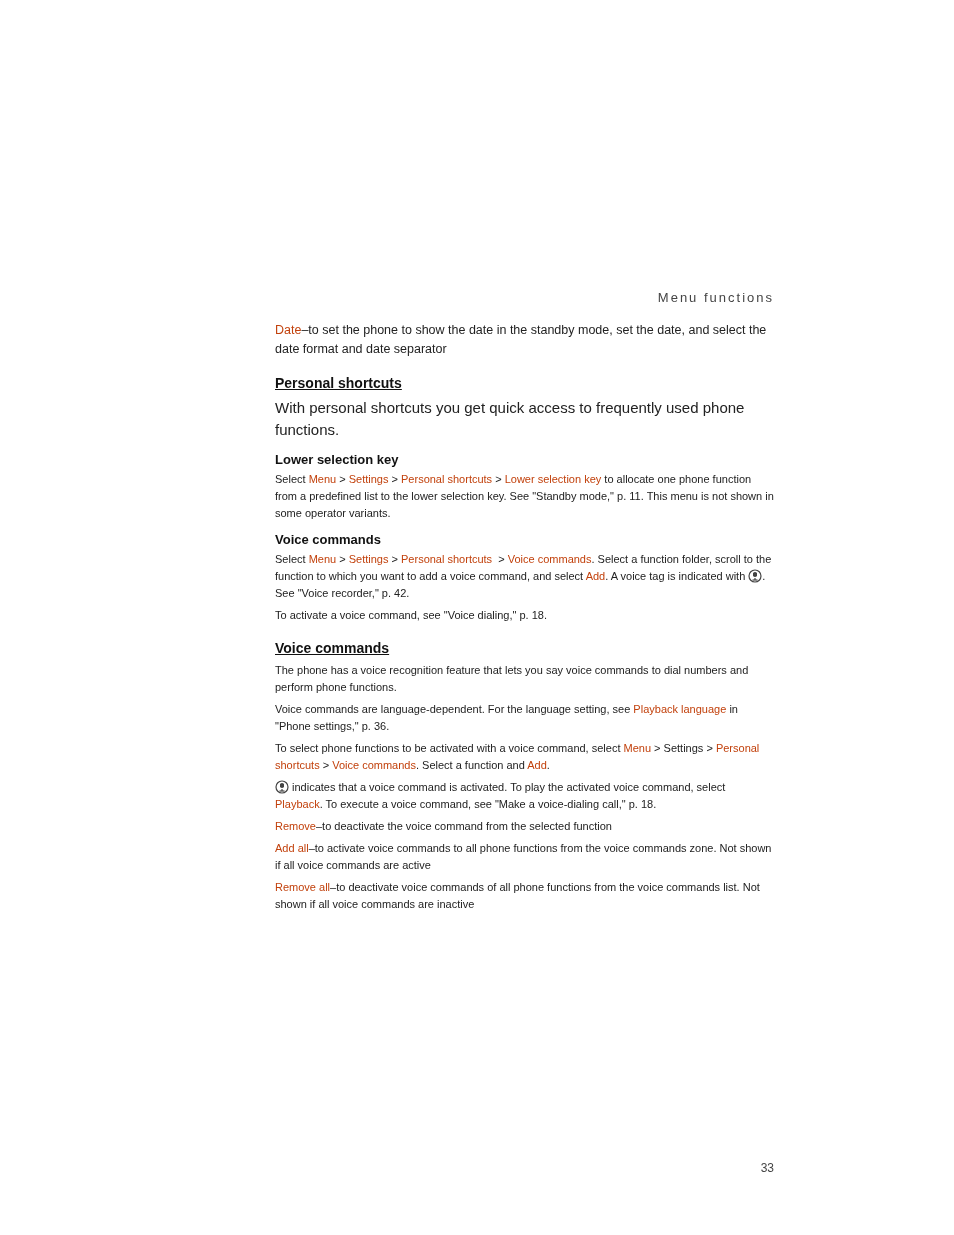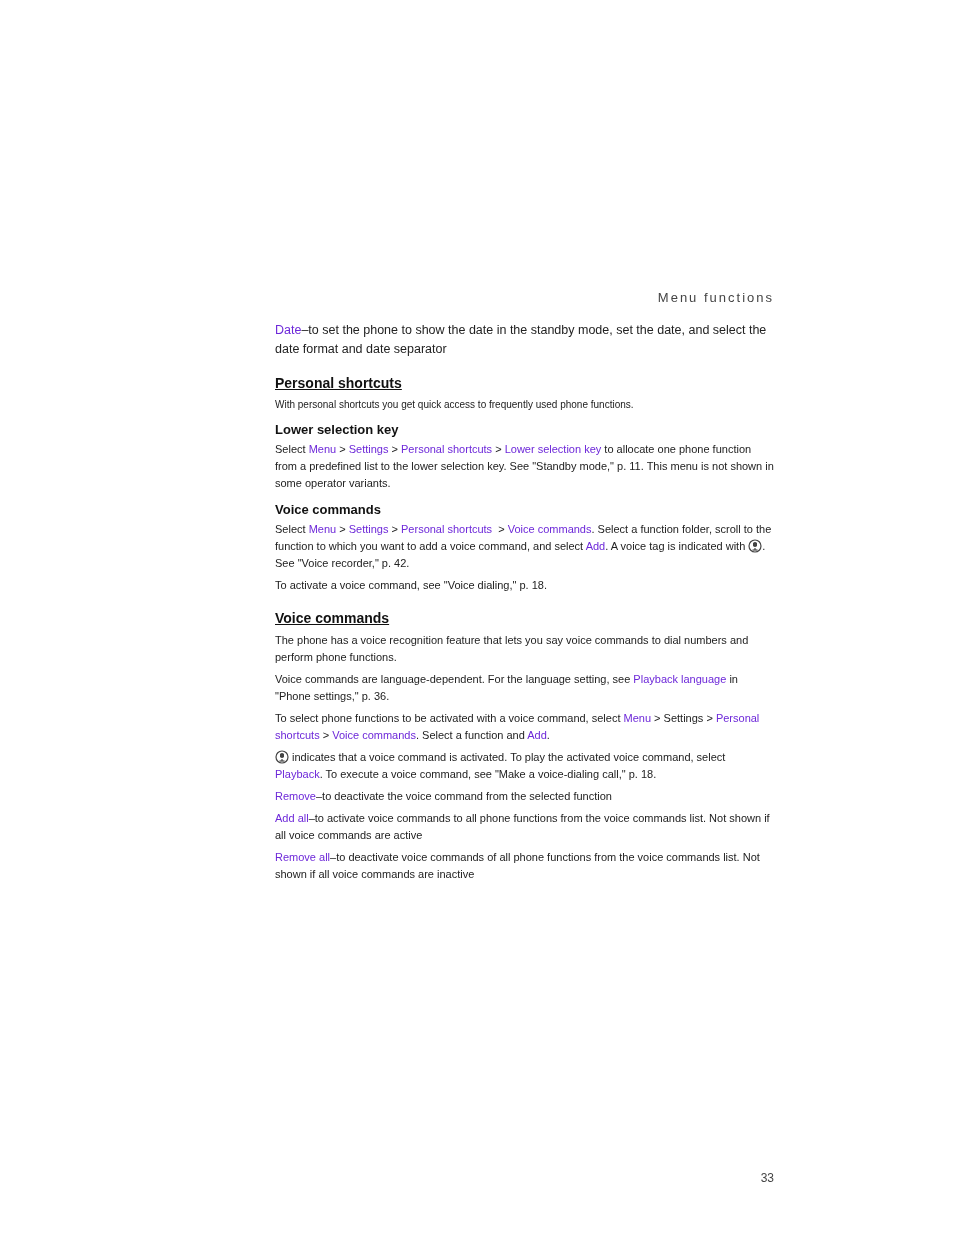--- a/index.html
+++ b/index.html
@@ -30,51 +30,51 @@
       color: #444444;
       margin-bottom: 16px;
       font-family: Liberation Sans, sans-serif;
     }
     .intro-paragraph {
       margin-bottom: 8px;
       font-size: 12.5px;
       line-height: 1.5;
     }
     .link-blue {
-      color: #6d28d9;
+      color: #c2410c;
       text-decoration: none;
     }
     .section-heading {
       font-size: 14px;
       font-weight: bold;
       text-decoration: underline;
       margin-top: 16px;
       margin-bottom: 6px;
       color: #111111;
     }
     .section-desc {
-      font-size: 10px;
+      font-size: 15px;
       line-height: 1.5;
       margin-bottom: 8px;
     }
     .subsection-heading {
       font-size: 13px;
       font-weight: bold;
       margin-top: 10px;
       margin-bottom: 4px;
       color: #111111;
     }
     .body-text {
       font-size: 11px;
       line-height: 1.55;
       margin-bottom: 5px;
     }
     .page-number {
       position: absolute;
-      bottom: 50px;
+      bottom: 60px;
       right: 180px;
       font-size: 12px;
       color: #444;
     }
     .voice-icon {
       display: inline-block;
       width: 14px;
       height: 14px;
       vertical-align: middle;
       position: relative;
@@ -143,21 +143,21 @@
           <line x1="4.5" y1="11" x2="9.5" y2="11" stroke="#444" stroke-width="1.2"></line>
         </svg>
       </span> indicates that a voice command is activated. To play the activated voice command, select <a class="link-blue">Playback</a>. To execute a voice command, see "Make a voice-dialing call," p. 18.
     </p>
 
 
     <p class="body-text">
       <a class="link-blue">Remove</a><span>–to deactivate the voice command from the selected function</span>
     </p>
     <p class="body-text">
-      <a class="link-blue">Add all</a><span>–to activate voice commands to all phone functions from the voice commands list. Not shown if all voice commands are active</span>
+      <a class="link-blue">Add all</a><span>–to activate voice commands to all phone functions from the voice commands zone. Not shown if all voice commands are active</span>
     </p>
     <p class="body-text">
       <a class="link-blue">Remove all</a><span>–to deactivate voice commands of all phone functions from the voice commands list. Not shown if all voice commands are inactive</span>
     </p>
 
   </div>
 
   <div class="page-number">33</div>
 </div>
 

